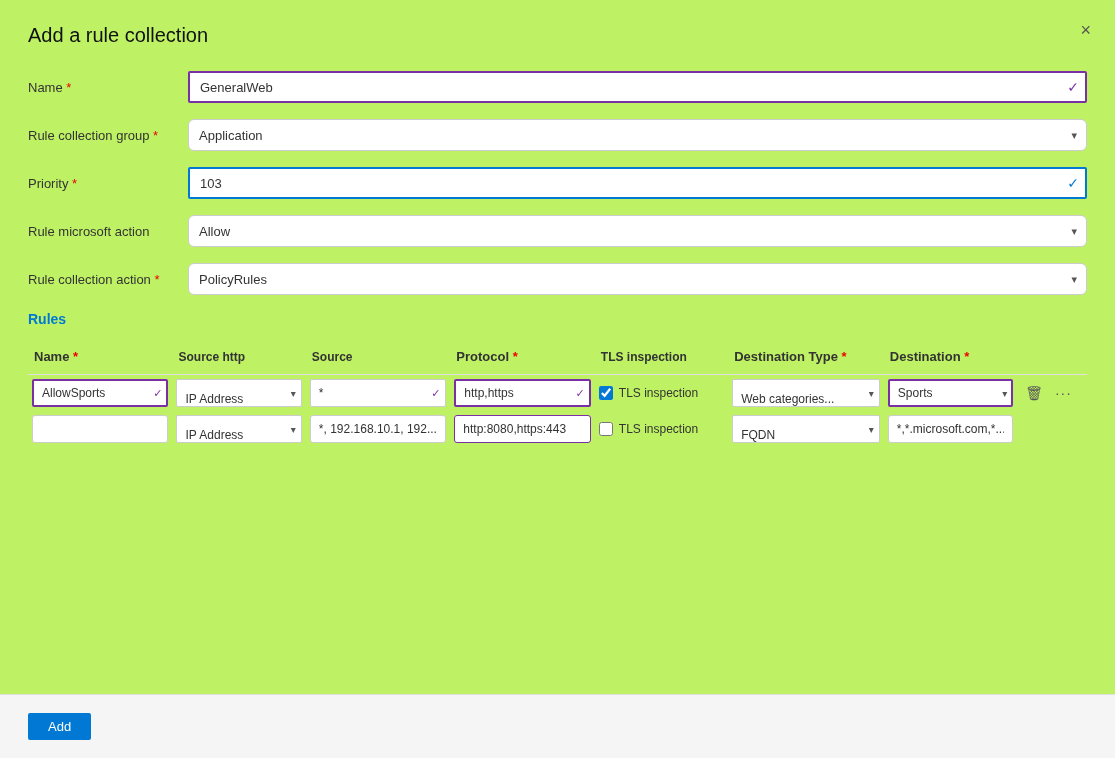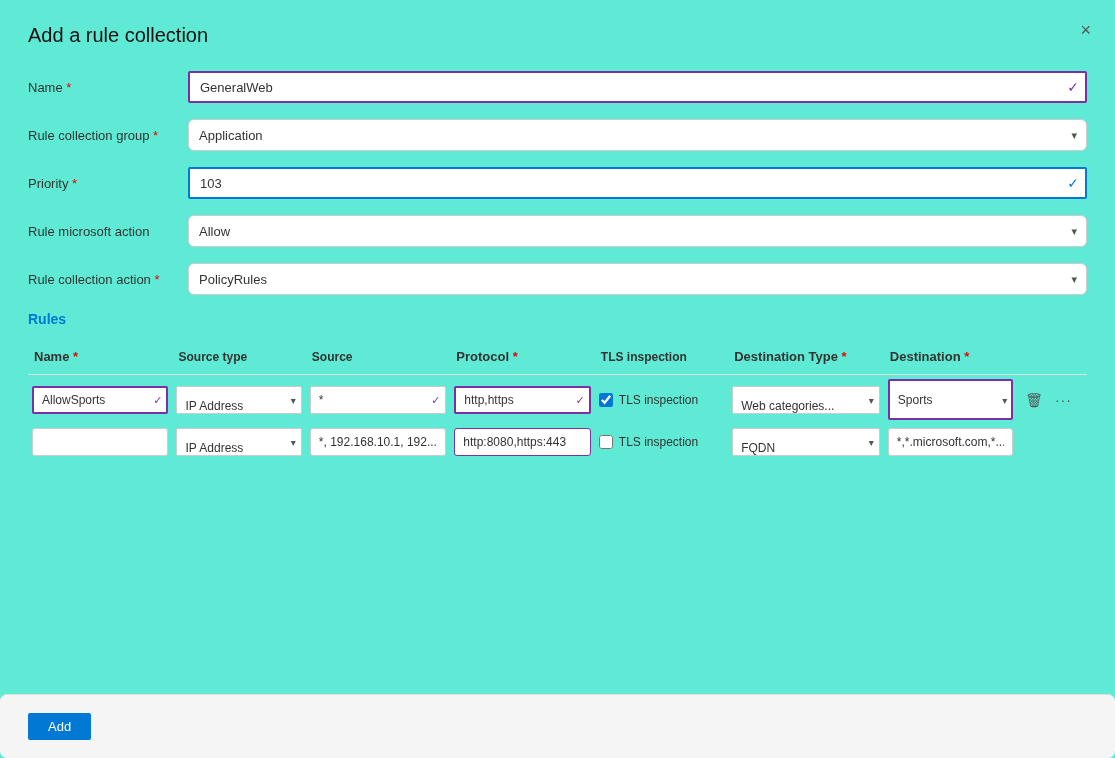--- a/index.html
+++ b/index.html
@@ -1,17 +1,17 @@
 <!DOCTYPE html>
 <html><head>
   <meta charset="utf-8">
   <style>
     * { box-sizing: border-box; margin: 0; padding: 0; font-family: 'Segoe UI', Arial, sans-serif; font-size: 13px; color: #333; }
     body { background: #fff; width: 1115px; min-height: 758px; position: relative; }
-    .dialog { background: #5eead4; width: 1115px; min-height: 758px; padding: 24px 28px 80px 28px; position: relative; }
+    .dialog { background: #bef264; width: 1115px; min-height: 758px; padding: 24px 28px 80px 28px; position: relative; }
     .dialog-title { font-size: 20px; font-weight: 400; color: #111; margin-bottom: 24px; }
     .close-btn { position: absolute; top: 20px; right: 24px; background: none; border: none; font-size: 18px; cursor: pointer; color: #555; }
     .form-row { display: flex; align-items: center; margin-bottom: 16px; }
     .form-label { width: 160px; flex-shrink: 0; font-size: 13px; color: #333; }
     .input-with-check { position: relative; flex: 1; }
     .input-with-check input { width: 100%; height: 32px; border: 2px solid #7b2fa5; border-radius: 2px; padding: 0 30px 0 10px; font-size: 13px; outline: none; }
     .input-with-check input.blue-border { border-color: #0078d4; }
     .check-icon { position: absolute; right: 8px; top: 50%; transform: translateY(-50%); color: #7b2fa5; font-size: 14px; }
     .check-icon.blue { color: #0078d4; }
     .select-wrapper { flex: 1; position: relative; }
@@ -39,26 +39,26 @@
     .source-input-wrapper { position: relative; width: 100%; }
     .source-input { width: 100%; height: 28px; border: 1px solid #ccc; border-radius: 2px; padding: 0 22px 0 8px; font-size: 12px; background: #fff; appearance: none; -webkit-appearance: none; outline: none; }
     .source-check { position: absolute; right: 6px; top: 50%; transform: translateY(-50%); font-size: 11px; color: #7b2fa5; pointer-events: none; }
     .tls-checkbox-wrapper { display: flex; align-items: center; gap: 6px; }
     .tls-checkbox { width: 14px; height: 14px; cursor: pointer; accent-color: #0078d4; }
     .tls-label { font-size: 12px; color: #333; }
     .name-input-wrapper { position: relative; width: 100%; }
     .name-input { width: 100%; height: 28px; border: 2px solid #7b2fa5; border-radius: 2px; padding: 0 22px 0 8px; font-size: 12px; outline: none; }
     .name-check { position: absolute; right: 6px; top: 50%; transform: translateY(-50%); font-size: 11px; color: #7b2fa5; pointer-events: none; }
     .dest-select-wrapper { position: relative; width: 100%; }
-    .dest-select { width: 100%; height: 41px; border: 2px solid #7b2fa5; border-radius: 2px; padding: 0 40px 0 8px; font-size: 12px; background: #fff; appearance: none; -webkit-appearance: none; cursor: pointer; outline: none; }
+    .dest-select { width: 100%; height: 28px; border: 2px solid #7b2fa5; border-radius: 2px; padding: 0 40px 0 8px; font-size: 12px; background: #fff; appearance: none; -webkit-appearance: none; cursor: pointer; outline: none; }
     .dest-chevron { position: absolute; right: 6px; top: 50%; transform: translateY(-50%); pointer-events: none; font-size: 10px; color: #555; }
     .action-btns { display: flex; align-items: center; gap: 4px; }
     .delete-btn { background: none; border: none; cursor: pointer; color: #555; font-size: 14px; padding: 2px 4px; }
     .more-btn { background: none; border: none; cursor: pointer; color: #555; font-size: 14px; padding: 2px 4px; letter-spacing: 1px; }
-    .footer { position: absolute; bottom: 0; left: 0; right: 0; height: 64px; background: #f5f5f5; border-top: 1px solid #e0e0e0; display: flex; align-items: center; padding: 0 28px; border-radius: 7px; }
+    .footer { position: absolute; bottom: 0; left: 0; right: 0; height: 64px; background: #f5f5f5; border-top: 1px solid #e0e0e0; display: flex; align-items: center; padding: 0 28px; }
     .add-btn { background: #0078d4; color: #fff; border: none; border-radius: 2px; padding: 6px 20px; font-size: 13px; cursor: pointer; }
     .required-star { color: #e00; }
   </style>
 </head>
 <body>
 
 <div class="dialog">
   <h1 class="dialog-title">Add a rule collection</h1>
   <button class="close-btn">×</button>
 
@@ -122,21 +122,21 @@
   </div>
 
   <div class="rules-label">Rules</div>
 
   <table class="rules-table">
     <thead>
       <tr>
         <th class="col-name">
           <span>Name</span><span class="required-star"> *</span>
         </th>
-        <th class="col-source-type">Source type</th>
+        <th class="col-source-type">Source http</th>
         <th class="col-source">Source</th>
         <th class="col-protocol">
           <span>Protocol</span><span class="required-star"> *</span>
         </th>
         <th class="col-tls">TLS inspection</th>
         <th class="col-dest-type">
           <span>Destination Type</span><span class="required-star"> *</span>
         </th>
         <th class="col-dest">
           <span>Destination</span><span class="required-star"> *</span>

